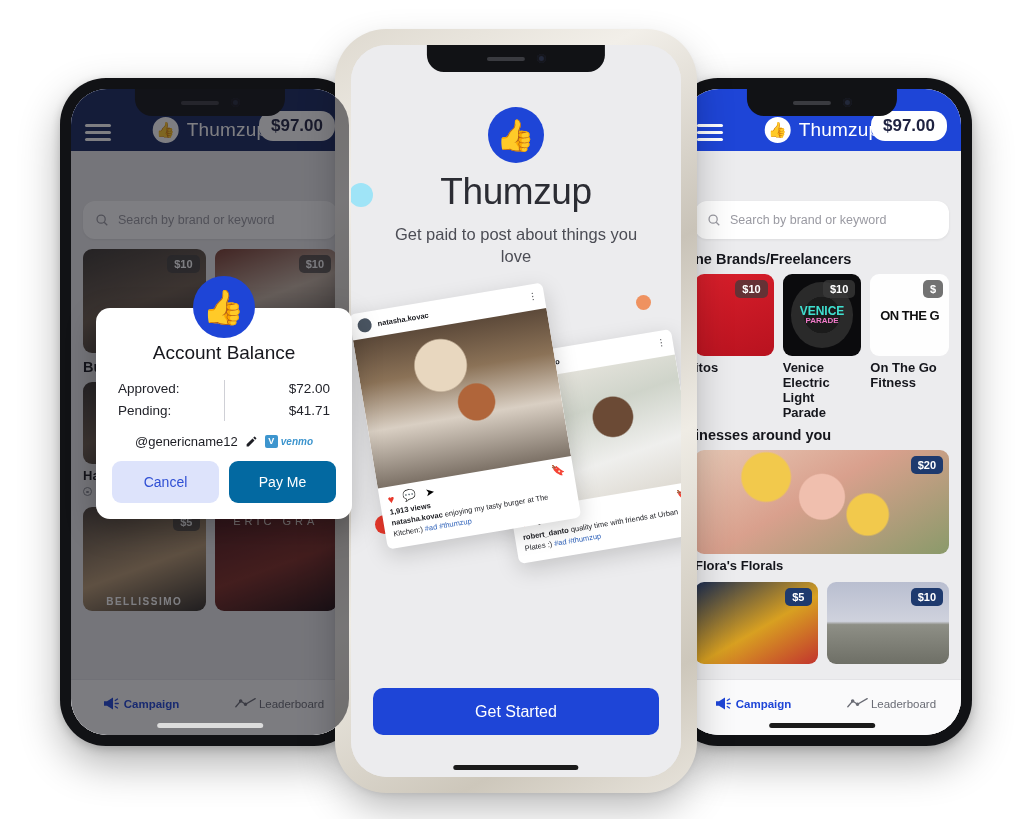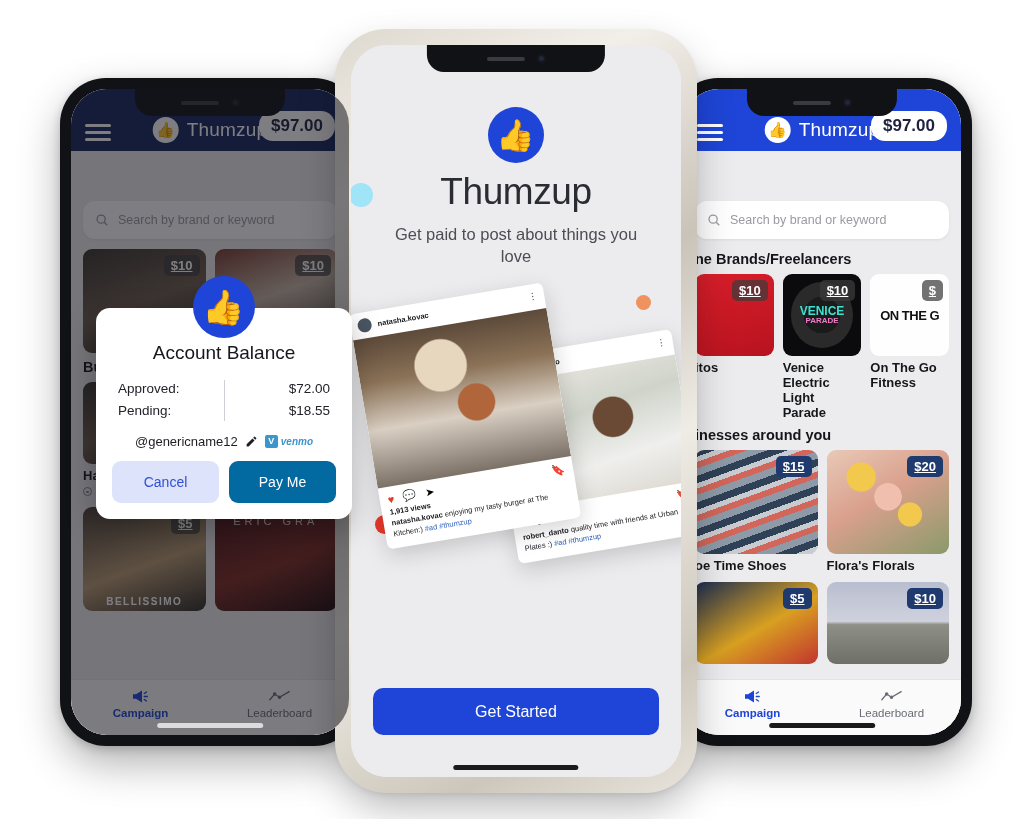--- a/index.html
+++ b/index.html
@@ -88,33 +88,33 @@
   .section-title { font-size: 14.5px; font-weight: 700; color:#15161c; margin: 6px 0 7px; }
   .card-row { display:flex; gap:9px; }
   .card { flex:1; min-width:0; }
   .card-img {
     position:relative; border-radius:9px; overflow:hidden;
     height:82px; background:#c9cbd1;
   }
   .card-img.tall { height: 104px; }
   .price-badge {
     position:absolute; top:6px; right:6px;
-    background:#1e3a6e; color:#fff; font-size:13px; font-weight:700;
-    border-radius:5px; padding:3px 7px;text-decoration:underline;
+    background:#1e3a6e; color:#fff; font-size:11px; font-weight:700;
+    border-radius:5px; padding:3px 7px;
   }
   .price-badge.grey { background: rgba(60,60,60,.72); }
   .card-name { font-size:13px; font-weight:700; color:#15161c; margin-top:5px; line-height:1.15; }
   .card-sub { font-size:11px; color:#6e7079; display:flex; align-items:center; gap:4px; margin-top:2px; }
 
   .tabbar {
     flex:none; height:56px; background:#fafafb;
     display:flex; border-top:1px solid #e3e3e6;
     padding-bottom: 8px;
   }
-  .tab { flex:1; display:flex; flex-direction:column; align-items:center; justify-content:center; gap:3px; }
+  .tab { flex:1; display:flex; flex-direction:row; align-items:center; justify-content:center; gap:3px; }
   .tab .tab-label { font-size:11.5px; font-weight:700; }
   .tab.active .tab-label { color:#1e45d7; }
   .tab.inactive .tab-label { color:#6a6c75; font-weight:400; }
 
   
   .dim { position:absolute; inset:0; background: rgba(20,20,28,.55); z-index:50; }
 
   
   #account-modal {
     position:absolute; left:96px; top:308px; width:256px;
@@ -347,21 +347,21 @@
   <div id="account-modal">
     <div class="modal-logo">👍</div>
     <div class="modal-title">Account Balance</div>
     <div class="bal-grid">
       <div class="bal-row">
         <span class="lbl">Approved:</span>
         <span class="val">$72.00</span>
       </div>
       <div class="bal-row">
         <span class="lbl">Pending:</span>
-        <span class="val">$18.55</span>
+        <span class="val">$41.71</span>
       </div>
     </div>
     <div class="handle-row">
       <span>@genericname12</span>
       <svg width="13" height="13" viewBox="0 0 24 24" fill="#1d1e24">
           <path d="M3 17.3V21h3.7L17.6 10.1l-3.7-3.7L3 17.3zM20.7 7a1 1 0 000-1.4l-2.3-2.3a1 1 0 00-1.4 0l-1.8 1.8 3.7 3.7L20.7 7z"></path>
         </svg>
       <span class="venmo-chip">
         <span class="v-sq">V</span>
         <span class="v-txt">venmo</span>
@@ -427,26 +427,20 @@
                 <span class="price-badge grey">$</span>
               </div>
               <div class="card-name">On The Go Fitness</div>
             </div>
           </div>
 
           <div class="section-title">inesses around you</div>
 
           <div class="card-row">
             <div class="card">
-              <div class="card-img tall img-shoes">
-                <span class="price-badge">$15</span>
-              </div>
-              <div class="card-name">oe Time Shoes</div>
-            </div>
-            <div class="card">
               <div class="card-img tall img-flowers">
                 <span class="price-badge">$20</span>
               </div>
               <div class="card-name">Flora's Florals</div>
             </div>
           </div>
 
           <div class="card-row" style="margin-top:8px">
             <div class="card">
               <div class="card-img img-poker">

